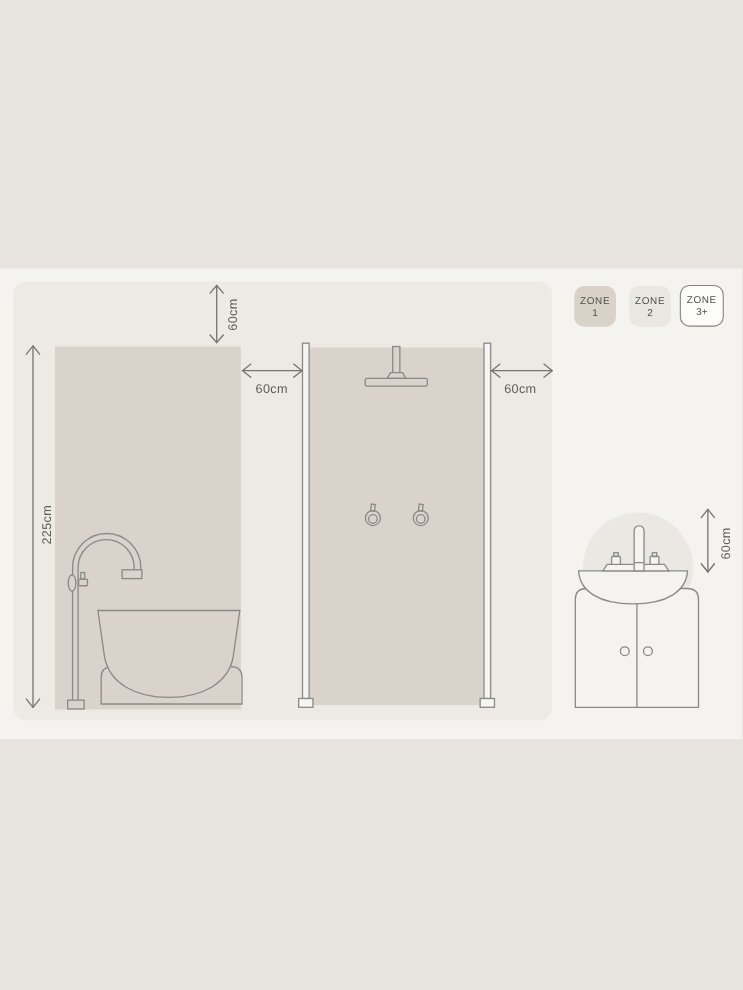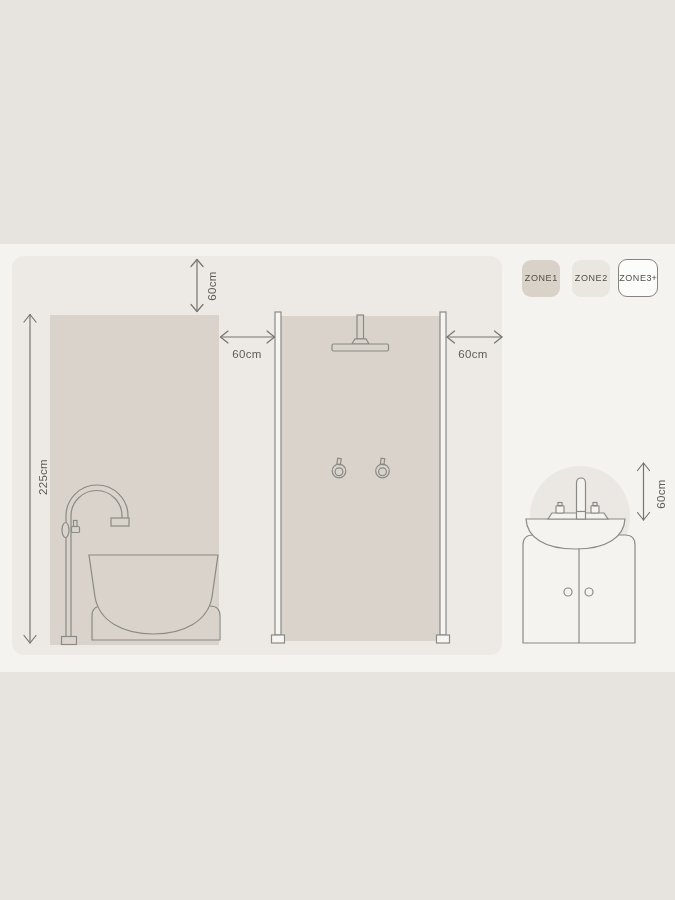--- a/index.html
+++ b/index.html
@@ -22,21 +22,21 @@
   .glass{stroke:#8a8a86;stroke-width:1.2;fill:#f6f5f2;}
   .arrow{stroke:#75746f;stroke-width:1.2;fill:none;stroke-linecap:round;stroke-linejoin:round;}
   .dim-label{
     position:absolute;width:50px;height:14px;line-height:14px;
     font-size:11.5px;text-align:center;color:#5d5c56;letter-spacing:0.3px;
   }
   .dim-label.vert{transform:rotate(-90deg);}
   .legend{position:absolute;left:0;top:0;width:675px;height:0;}
   .badge{
     position:absolute;width:38px;height:37px;border-radius:9px;
-    display:flex;flex-direction:row;align-items:center;justify-content:center;
+    display:flex;flex-direction:column;align-items:center;justify-content:center;
     font-size:9px;line-height:11px;letter-spacing:0.6px;color:#504f49;
   }
   .badge .num{letter-spacing:0;}
   .badge-zone1{left:522px;top:260px;background:#d8d2c9;}
   .badge-zone2{left:572px;top:260px;background:#eae7e1;}
   .badge-zone3{left:618px;top:259px;width:40px;height:38px;background:#fcfcfb;border:1.2px solid#85847f;box-sizing:border-box;}
 </style>
 </head>
 <body>
 

